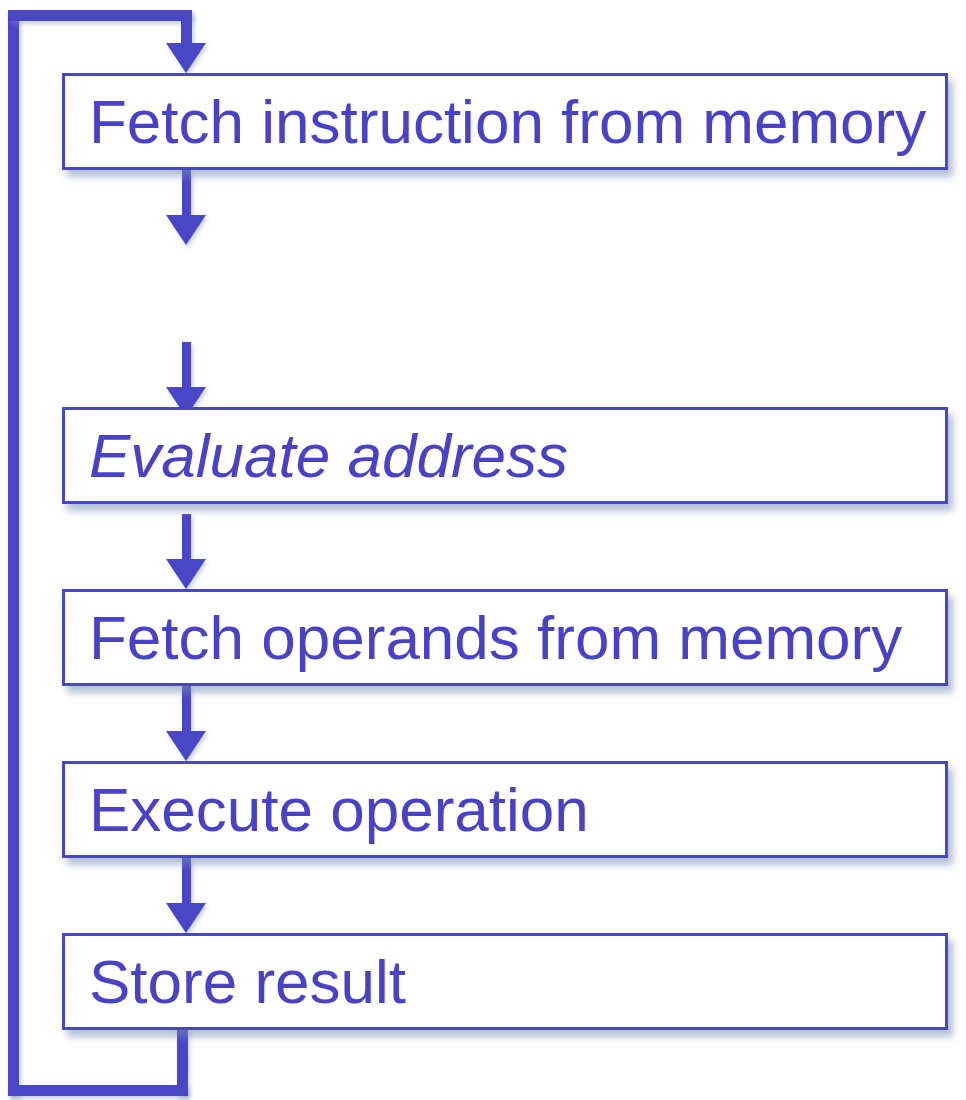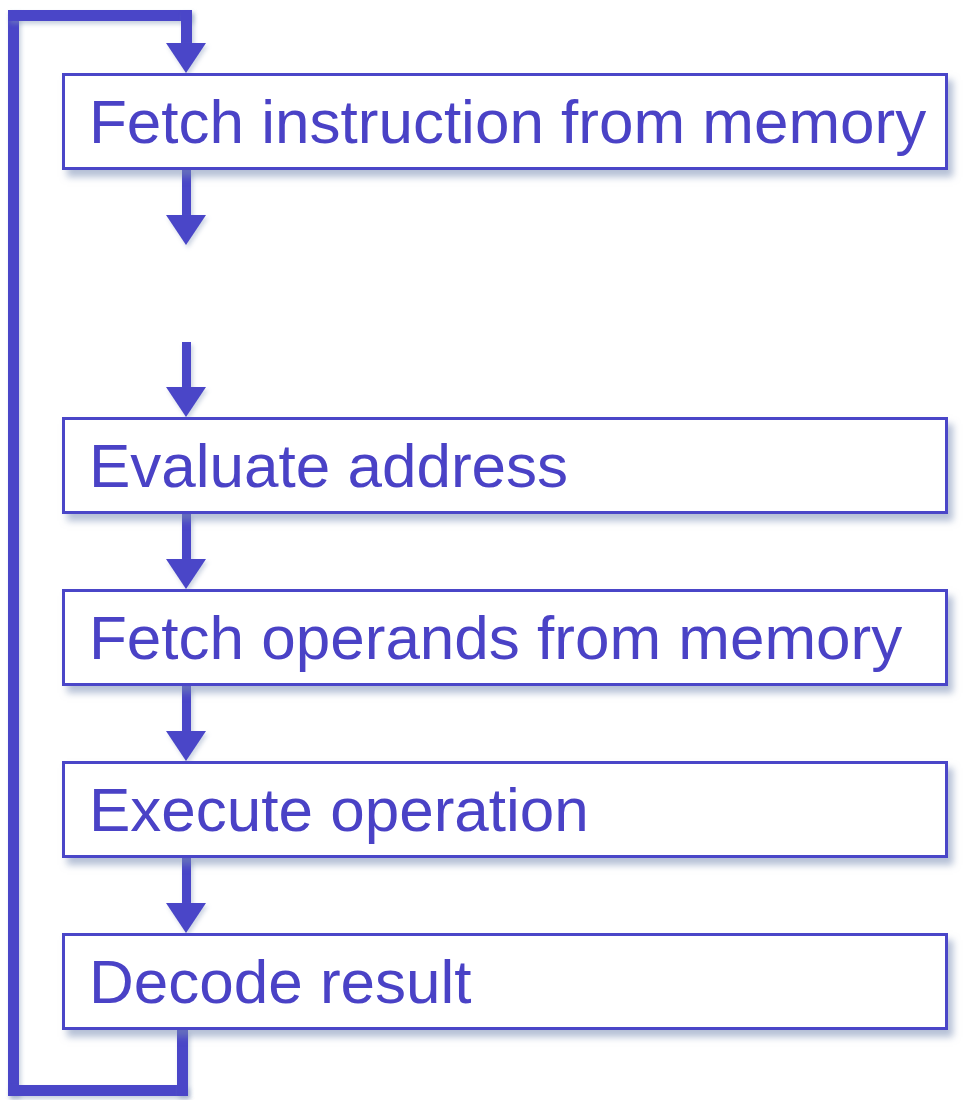--- a/index.html
+++ b/index.html
@@ -31,21 +31,21 @@
   .step-box .label {
     padding-left: 24px;
     font-size: 62px;
     line-height: 1;
     color: var(--text-blue, #4a42c6);
     white-space: nowrap;
     letter-spacing: 0px;
   }
   .b1 { top: 73px; }
   .b2 { top: 245px; }
-  .b3 { top: 417px; }
+  .b3 { top: 407px; font-style: italic; }
   .b4 { top: 589px; }
   .b5 { top: 761px; align-items: center; }
   .b6 { top: 933px; }
 
   
   .stem {
     position: absolute;
     left: 182px;
     width: 9px;
     background: var(--accent, #4a46c8);
@@ -117,16 +117,16 @@
   <div class="step-box b3">
     <span class="label">Evaluate address</span>
   </div>
   <div class="step-box b4">
     <span class="label">Fetch operands from memory</span>
   </div>
   <div class="step-box b5">
     <span class="label">Execute operation</span>
   </div>
   <div class="step-box b6">
-    <span class="label">Decode result</span>
+    <span class="label">Store result</span>
   </div>
 
 </div>
 
 </body></html>

